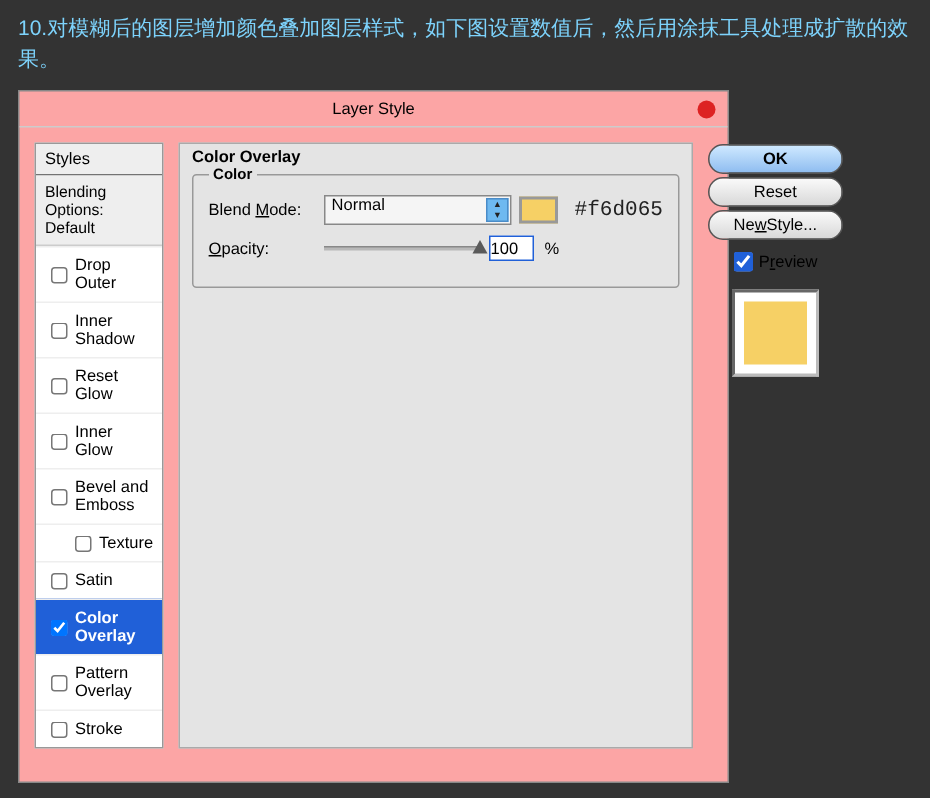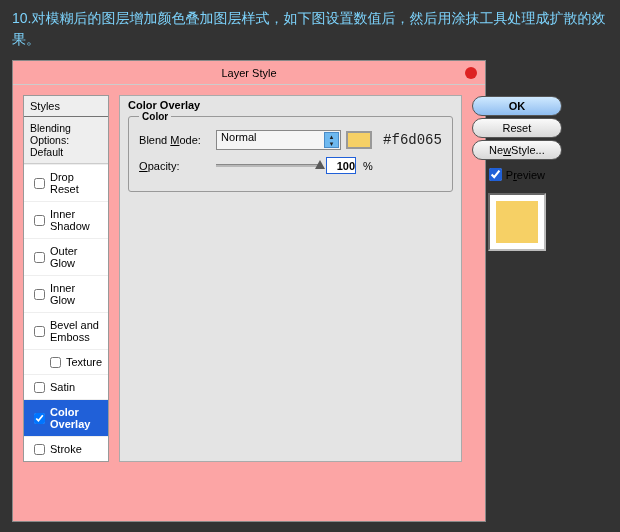--- a/index.html
+++ b/index.html
@@ -23,21 +23,21 @@
   .row { display: flex; align-items: center; margin-bottom: 7px; gap: 5px; }
   .row-label { width: 72px; text-align: left; font-size: 11px; }
   .row-label .u { text-decoration: underline; }
   .select-box { width: 125px; height: 20px; border: 1px solid #888; background: #f5f5f5; display: flex; padding: 0 4px; position: relative; font-size: 11px; }
   .select-arrows { position: absolute; right: 1px; top: 1px; bottom: 1px; width: 15px; background: #6eb9f0; border: 1px solid #4a8cc8; display:flex; flex-direction:column; }
   .select-arrows span { flex:1; display:flex; align-items:center; justify-content:center; font-size:7px; color:#222; line-height:1; }
   .color-swatch { width: 26px; height: 18px; background: #f6d065; border: 2px solid #999; }
   .hexval { font-size: 14px; margin-left: 6px; color: #222; font-family: Liberation Mono, monospace; }
   .slider { width: 105px; height: 3px; background: #b8b8b8; border-top: 1px solid #888; position: relative; }
   .slider-thumb { position: absolute; right: -4px; top: -5px; width: 0; height: 0; border-left: 5px solid transparent; border-right: 5px solid transparent; border-bottom: 9px solid #5a5a5a; }
-  .num-input { width: 30px; height: 17px; border: 1px solid #2060d8; text-align: right; font-size: 11px; background:#fff;font-weight:bold; }
+  .num-input { width: 30px; height: 17px; border: 1px solid #2060d8; text-align: left; font-size: 11px; background:#fff; }
   .pct { font-size: 11px; margin-left: 2px; }
   .right-panel { width: 95px; display: flex; flex-direction: column; align-items: center; gap: 2px; padding-top: 1px; }
   .pill-btn { width: 90px; height: 20px; border-radius: 11px; border: 1px solid #555; font-size: 11px; display:flex; align-items:center; justify-content:center; cursor:pointer; }
   .pill-ok { background: linear-gradient(#cfe9ff,#8fbdf0); font-weight: bold; }
   .pill-gray { background: linear-gradient(#fafafa,#d8d8d8); text-align: center; }
   .preview-row { display:flex; align-items:center; gap:4px; margin-top:6px; font-size:11px; }
   .preview-row input { accent-color:#2060d8; }
   .preview-box { width: 58px; height: 58px; border: 2px inset #bbb; background: #fff; margin-top: 10px; display:flex; align-items:center; justify-content:center; }
   .preview-fill { width: 42px; height: 42px; background: #f6d065; }
   .u { text-decoration: underline; }
@@ -53,49 +53,53 @@
     <span class="close-btn"></span>
   </div>
   <div class="content">
 
     <div class="styles-panel">
       <div class="styles-header">Styles</div>
       <div class="blending">Blending Options: Default</div>
       <div id="styles-list">
           <div class="style-item">
             <input type="checkbox" style="">
-            <span>Drop Reset</span>
+            <span>Drop Outer</span>
           </div>
           <div class="style-item">
             <input type="checkbox" style="">
             <span>Inner Shadow</span>
           </div>
           <div class="style-item">
             <input type="checkbox" style="">
-            <span>Outer Glow</span>
+            <span>Reset Glow</span>
           </div>
           <div class="style-item">
             <input type="checkbox" style="">
             <span>Inner Glow</span>
           </div>
           <div class="style-item">
             <input type="checkbox" style="">
             <span>Bevel and Emboss</span>
           </div>
           <div class="style-item sub">
             <input type="checkbox" style="">
             <span>Texture</span>
           </div>
           <div class="style-item">
             <input type="checkbox" style="">
             <span>Satin</span>
           </div>
           <div class="style-item active">
             <input type="checkbox" checked="" style="">
             <span>Color Overlay</span>
+          </div>
+          <div class="style-item">
+            <input type="checkbox" style="">
+            <span>Pattern Overlay</span>
           </div>
           <div class="style-item">
             <input type="checkbox" style="">
             <span>Stroke</span>
           </div>
         </div>
     </div>
 
     <div class="center-panel">
       <div class="section-title">Color Overlay</div>

